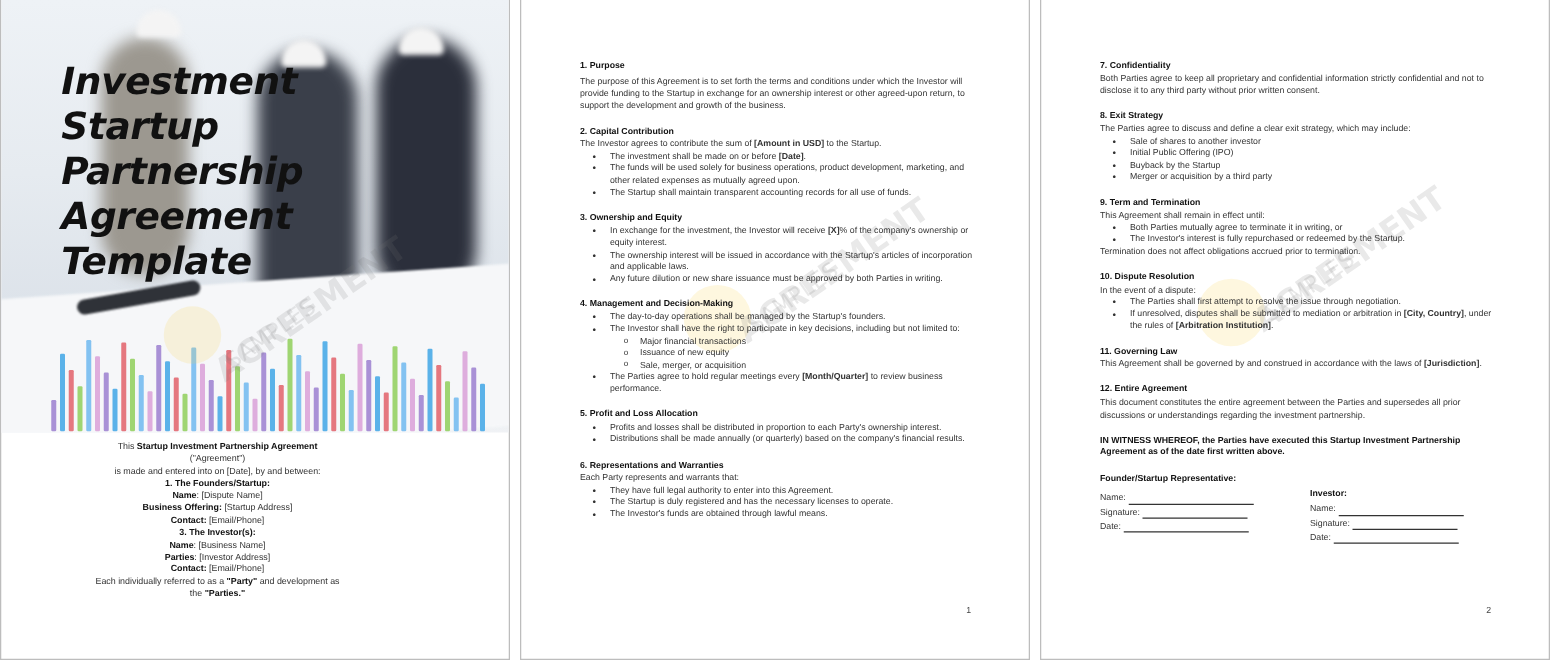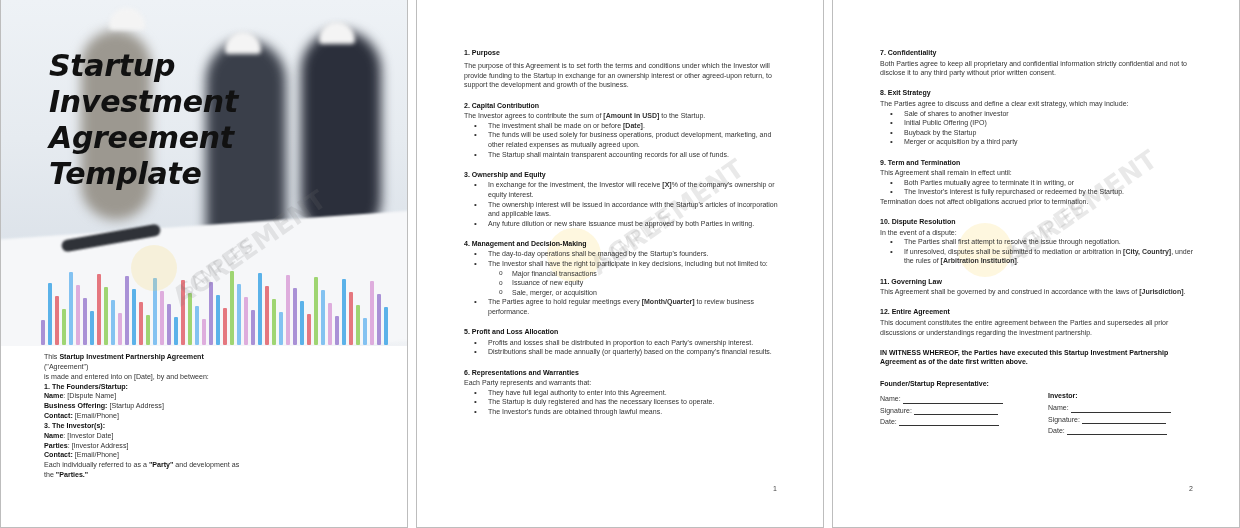--- a/index.html
+++ b/index.html
@@ -38,21 +38,21 @@
   .cover-title div { white-space: nowrap; }
 
   
   .watermark { position: absolute; pointer-events: none; }
   .wm-circle { position: absolute; width: 46px; height: 46px; border-radius: 50%; background: rgba(250,210,80,.18); }
   .wm-text { position: absolute; font-family: "DejaVu Sans", sans-serif; color: rgba(120,120,120,.16); transform: rotate(-35deg); white-space: nowrap; }
   .wm-big { font-size: 26px; font-weight: bold; }
   .wm-small { font-size: 18px; }
 
   
-  .cover-body { position: absolute; left: 43px; top: 353px; width: 260px; font-size: 7.1px; line-height: 9.85px; color: #333; }
+  .cover-body { position: absolute; left: 43px; top: 353px; width: 260px; font-size: 7.1px; line-height: 9.85px; color: #333; text-align: center; }
   .cover-body b { color: #111; }
 
   
   .doc { position: absolute; left: 47px; top: 48px; width: 320px; font-size: 7px; line-height: 9.6px; color: #333; }
   .sec { margin-bottom: 10.6px; }
   .sec-h { font-weight: bold; color: #111; margin-bottom: 3.6px; }
   .sec p { margin: 0; }
   ul.bl { list-style: none; margin: 0; padding-left: 24px; }
   ul.bl > li { position: relative; }
   ul.bl > li::before { content: "•"; position: absolute; left: -14px; top: 0; font-size: 8px; }
@@ -131,42 +131,43 @@
         <div class="bar" style="background: rgb(155, 127, 208); height: 29px;"></div>
         <div class="bar" style="background: rgb(63, 166, 230); height: 66px;"></div>
         <div class="bar" style="background: rgb(226, 96, 106); height: 53px;"></div>
         <div class="bar" style="background: rgb(143, 207, 90); height: 40px;"></div>
         <div class="bar" style="background: rgb(111, 185, 240); height: 27px;"></div>
         <div class="bar" style="background: rgb(217, 160, 216); height: 64px;"></div>
         <div class="bar" style="background: rgb(155, 127, 208); height: 51px;"></div>
         <div class="bar" style="background: rgb(63, 166, 230); height: 38px;"></div>
       </div>
     <div class="cover-title">
+      <div>Investment</div>
       <div>Startup</div>
-      <div>Investment</div>
+      <div>Partnership</div>
       <div>Agreement</div>
       <div>Template</div>
     </div>
     <div class="watermark" style="left:130px;top:225px;width:140px;height:80px;">
       <div class="wm-circle" style="left:0;top:20px;"></div>
       <div class="wm-text wm-big" style="left:28px;top:8px;">AGREEMENT</div>
       <div class="wm-text wm-small" style="left:44px;top:32px;">SAMPLES</div>
     </div>
   </div>
 
   <div class="cover-body">
     <div><span>This </span><b>Startup Investment Partnership Agreement</b></div>
     <div>("Agreement")</div>
     <div> is made and entered into on [Date], by and between:</div>
     <div><b>1. The Founders/Startup:</b></div>
     <div><b>Name</b>:<span> [Dispute Name]</span></div>
     <div><b>Business Offering:</b><span> [Startup Address]</span></div>
     <div><b>Contact:</b><span> [Email/Phone]</span></div>
     <div><b>3. The Investor(s):</b></div>
-    <div><b>Name</b>:<span> [Investor Date]</span></div>
+    <div><b>Name</b>:<span> [Business Name]</span></div>
     <div><b>Parties</b>:<span> [Investor Address]</span></div>
     <div><b>Contact:</b><span> [Email/Phone]</span></div>
     <div><span>Each individually referred to as a </span><b>"Party"</b><span> and development as</span></div>
     <div><span>the </span><b>"Parties."</b></div>
   </div>
 </div>
 
 <div class="page" id="page-1">
   <div class="watermark" style="left:130px;top:190px;width:160px;height:90px;">
     <div class="wm-circle" style="left:0;top:38px;width:54px;height:54px;"></div>

